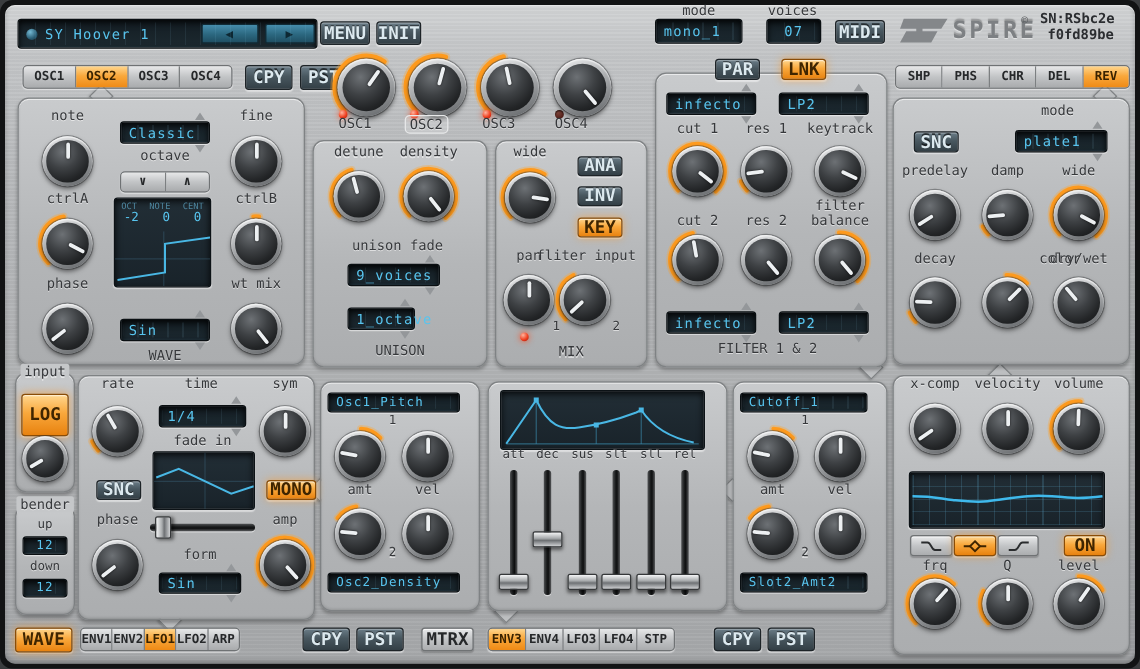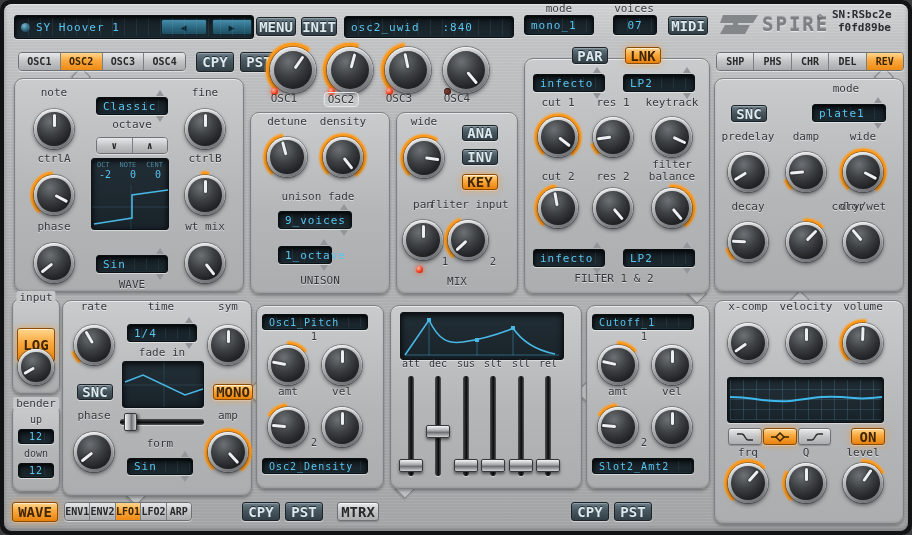--- a/index.html
+++ b/index.html
@@ -121,21 +121,20 @@
   <div class="panel" style="left:714px;top:300px;width:190px;height:224px"></div>
 
   <div class="lcd" style="left:14px;top:15px;width:240px;height:24px">
     <span class="pled"></span>
     <span>SY Hoover 1</span>
     <div class="navb" style="left:146px;width:46px"><span>◀</span></div>
     <div class="navb" style="left:197px;width:40px"><span>▶</span></div>
   </div>
   <div class="btn slate" style="left:256px;top:17px;width:40px;height:19px">MENU</div>
   <div class="btn slate" style="left:301px;top:17px;width:36px;height:19px">INIT</div>
-  <div class="lcd" style="left:344px;top:16px;width:170px;height:22px">osc2_uwid   :840</div>
   <div class="lbl" style="left:559px;top:2px">mode</div>
   <div class="lcd" style="left:524px;top:15px;width:70px;height:20px">mono_1</div>
   <div class="lbl" style="left:634px;top:2px">voices</div>
   <div class="lcd center" style="left:613px;top:15px;width:44px;height:20px">07</div>
   <div class="btn slate" style="left:668px;top:16px;width:40px;height:19px">MIDI</div>
   <svg style="position:absolute;left:718px;top:12px" width="42" height="26">
     <path d="M5 3 H40 L35 11 H20 V13 H32 L27 22 H2 L7 13 H15 V11 H2 Z" fill="#84878a"></path>
   </svg>
   <div class="brand" style="left:762px;top:13px">SPIRE</div>
   <div style="position:absolute;left:817px;top:12px;font-size:9px;color:#5a5d60">©</div>
@@ -531,21 +530,21 @@
     </div>
   <div class="knob" style="left:837px;top:216px">
       <div class="knob-ring"></div>
       <div class="knob-body"></div>
       <div class="knob-rot" style="transform:rotate(-40deg)">
         <div class="knob-ptr"></div>
       </div>
     </div>
 
   <div class="lbl bg" style="left:36px;top:291px">input</div>
-  <div class="btn orange" style="left:17px;top:328px;width:38px;height:34px">LOG</div>
+  <div class="btn orange" style="left:17px;top:315px;width:38px;height:34px">LOG</div>
   <div class="knob small" style="left:13px;top:344px">
       <div class="knob-ring"></div>
       <div class="knob-body"></div>
       <div class="knob-rot" style="transform:rotate(-120deg)">
         <div class="knob-ptr"></div>
       </div>
     </div>
   <div class="lbl bg" style="left:36px;top:397px">bender</div>
   <div class="lbl small" style="left:36px;top:414px">up</div>
   <div class="lcd center" style="left:18px;top:429px;width:36px;height:15px;font-size:10px">12</div>
@@ -840,15 +839,22 @@
   <div class="tabs" style="left:64px;top:502px;width:128px;height:19px">
     <div class="tab">ENV1</div>
     <div class="tab">ENV2</div>
     <div class="tab active">LFO1</div>
     <div class="tab">LFO2</div>
     <div class="tab">ARP</div>
   </div>
   <div class="btn slate" style="left:242px;top:502px;width:38px;height:19px">CPY</div>
   <div class="btn slate" style="left:285px;top:502px;width:38px;height:19px">PST</div>
   <div class="btn light" style="left:337px;top:502px;width:42px;height:19px">MTRX</div>
+  <div class="tabs" style="left:390px;top:502px;width:150px;height:19px">
+    <div class="tab active">ENV3</div>
+    <div class="tab">ENV4</div>
+    <div class="tab">LFO3</div>
+    <div class="tab">LFO4</div>
+    <div class="tab">STP</div>
+  </div>
   <div class="btn slate" style="left:571px;top:502px;width:38px;height:19px">CPY</div>
   <div class="btn slate" style="left:614px;top:502px;width:38px;height:19px">PST</div>
 </div>
 
 </body></html>

